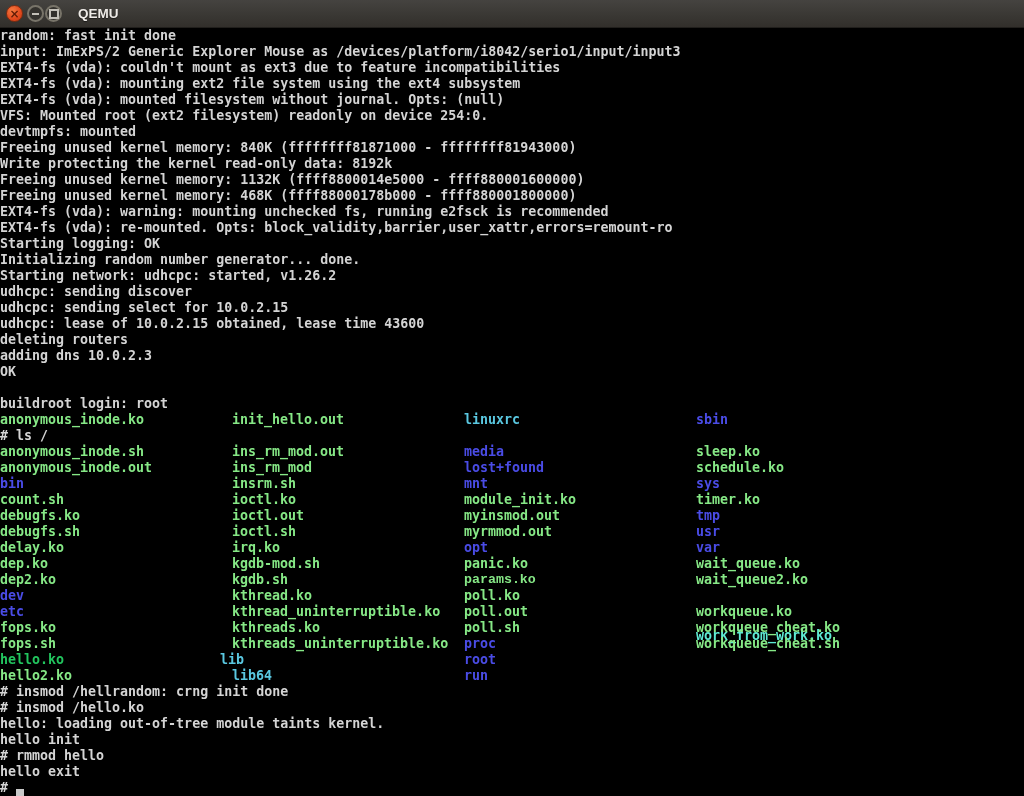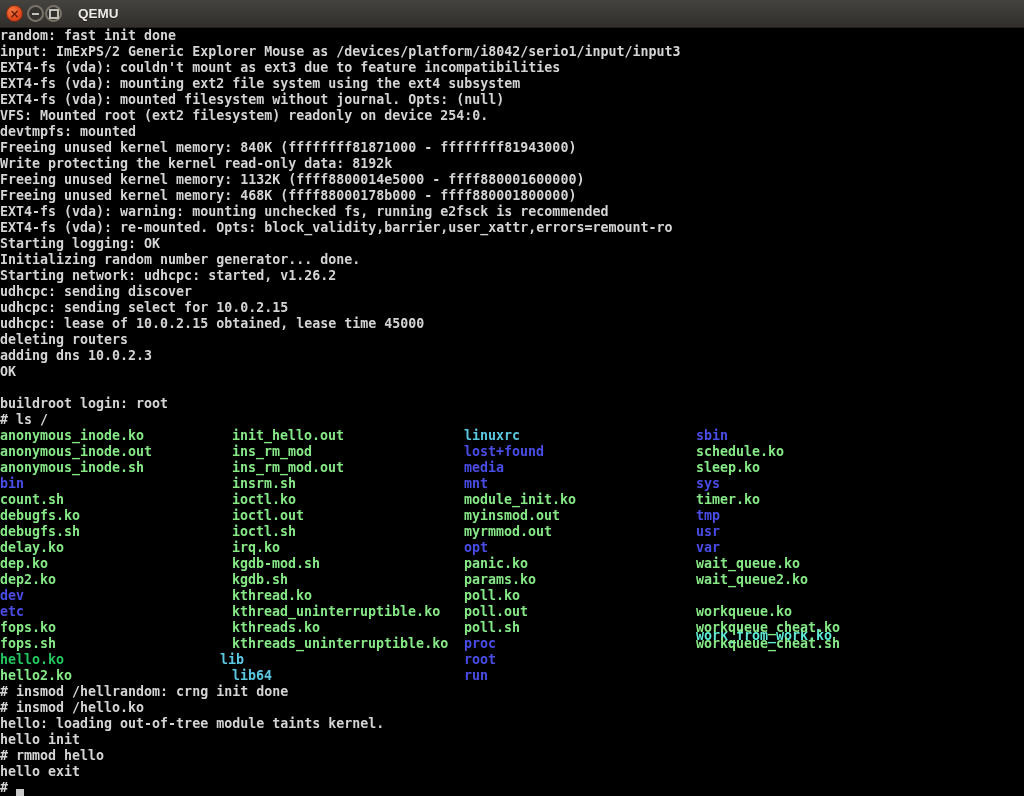--- a/index.html
+++ b/index.html
@@ -104,37 +104,37 @@
       <div class="term-line">Write protecting the kernel read-only data: 8192k</div>
       <div class="term-line">Freeing unused kernel memory: 1132K (ffff8800014e5000 - ffff880001600000)</div>
       <div class="term-line">Freeing unused kernel memory: 468K (ffff88000178b000 - ffff880001800000)</div>
       <div class="term-line">EXT4-fs (vda): warning: mounting unchecked fs, running e2fsck is recommended</div>
       <div class="term-line">EXT4-fs (vda): re-mounted. Opts: block_validity,barrier,user_xattr,errors=remount-ro</div>
       <div class="term-line">Starting logging: OK</div>
       <div class="term-line">Initializing random number generator... done.</div>
       <div class="term-line">Starting network: udhcpc: started, v1.26.2</div>
       <div class="term-line">udhcpc: sending discover</div>
       <div class="term-line">udhcpc: sending select for 10.0.2.15</div>
-      <div class="term-line">udhcpc: lease of 10.0.2.15 obtained, lease time 45000</div>
+      <div class="term-line">udhcpc: lease of 10.0.2.15 obtained, lease time 43600</div>
       <div class="term-line">deleting routers</div>
       <div class="term-line">adding dns 10.0.2.3</div>
       <div class="term-line">OK</div>
       <div class="term-line"> </div>
       <div class="term-line">buildroot login: root</div>
+      <div class="term-line"><span class="ls-cell" style="left: 0px; color: rgb(134, 232, 134);">anonymous_inode.ko</span><span class="ls-cell" style="left: 232px; color: rgb(134, 232, 134);">init_hello.out</span><span class="ls-cell" style="left: 464px; color: rgb(90, 200, 225);">linuxrc</span><span class="ls-cell" style="left: 696px; color: rgb(74, 76, 230);">sbin</span></div>
       <div class="term-line"># ls /</div>
-      <div class="term-line"><span class="ls-cell" style="left: 0px; color: rgb(134, 232, 134);">anonymous_inode.ko</span><span class="ls-cell" style="left: 232px; color: rgb(134, 232, 134);">init_hello.out</span><span class="ls-cell" style="left: 464px; color: rgb(90, 200, 225);">linuxrc</span><span class="ls-cell" style="left: 696px; color: rgb(74, 76, 230);">sbin</span></div>
+      <div class="term-line"><span class="ls-cell" style="left: 0px; color: rgb(134, 232, 134);">anonymous_inode.sh</span><span class="ls-cell" style="left: 232px; color: rgb(134, 232, 134);">ins_rm_mod.out</span><span class="ls-cell" style="left: 464px; color: rgb(74, 76, 230);">media</span><span class="ls-cell" style="left: 696px; color: rgb(134, 232, 134);">sleep.ko</span></div>
       <div class="term-line"><span class="ls-cell" style="left: 0px; color: rgb(134, 232, 134);">anonymous_inode.out</span><span class="ls-cell" style="left: 232px; color: rgb(134, 232, 134);">ins_rm_mod</span><span class="ls-cell" style="left: 464px; color: rgb(74, 76, 230);">lost+found</span><span class="ls-cell" style="left: 696px; color: rgb(134, 232, 134);">schedule.ko</span></div>
-      <div class="term-line"><span class="ls-cell" style="left: 0px; color: rgb(134, 232, 134);">anonymous_inode.sh</span><span class="ls-cell" style="left: 232px; color: rgb(134, 232, 134);">ins_rm_mod.out</span><span class="ls-cell" style="left: 464px; color: rgb(74, 76, 230);">media</span><span class="ls-cell" style="left: 696px; color: rgb(134, 232, 134);">sleep.ko</span></div>
       <div class="term-line"><span class="ls-cell" style="left: 0px; color: rgb(74, 76, 230);">bin</span><span class="ls-cell" style="left: 232px; color: rgb(134, 232, 134);">insrm.sh</span><span class="ls-cell" style="left: 464px; color: rgb(74, 76, 230);">mnt</span><span class="ls-cell" style="left: 696px; color: rgb(74, 76, 230);">sys</span></div>
       <div class="term-line"><span class="ls-cell" style="left: 0px; color: rgb(134, 232, 134);">count.sh</span><span class="ls-cell" style="left: 232px; color: rgb(134, 232, 134);">ioctl.ko</span><span class="ls-cell" style="left: 464px; color: rgb(134, 232, 134);">module_init.ko</span><span class="ls-cell" style="left: 696px; color: rgb(134, 232, 134);">timer.ko</span></div>
       <div class="term-line"><span class="ls-cell" style="left: 0px; color: rgb(134, 232, 134);">debugfs.ko</span><span class="ls-cell" style="left: 232px; color: rgb(134, 232, 134);">ioctl.out</span><span class="ls-cell" style="left: 464px; color: rgb(134, 232, 134);">myinsmod.out</span><span class="ls-cell" style="left: 696px; color: rgb(74, 76, 230);">tmp</span></div>
       <div class="term-line"><span class="ls-cell" style="left: 0px; color: rgb(134, 232, 134);">debugfs.sh</span><span class="ls-cell" style="left: 232px; color: rgb(134, 232, 134);">ioctl.sh</span><span class="ls-cell" style="left: 464px; color: rgb(134, 232, 134);">myrmmod.out</span><span class="ls-cell" style="left: 696px; color: rgb(74, 76, 230);">usr</span></div>
       <div class="term-line"><span class="ls-cell" style="left: 0px; color: rgb(134, 232, 134);">delay.ko</span><span class="ls-cell" style="left: 232px; color: rgb(134, 232, 134);">irq.ko</span><span class="ls-cell" style="left: 464px; color: rgb(74, 76, 230);">opt</span><span class="ls-cell" style="left: 696px; color: rgb(74, 76, 230);">var</span></div>
       <div class="term-line"><span class="ls-cell" style="left: 0px; color: rgb(134, 232, 134);">dep.ko</span><span class="ls-cell" style="left: 232px; color: rgb(134, 232, 134);">kgdb-mod.sh</span><span class="ls-cell" style="left: 464px; color: rgb(134, 232, 134);">panic.ko</span><span class="ls-cell" style="left: 696px; color: rgb(134, 232, 134); text-align: center;">wait_queue.ko</span></div>
-      <div class="term-line"><span class="ls-cell" style="left: 0px; color: rgb(134, 232, 134);">dep2.ko</span><span class="ls-cell" style="left: 232px; color: rgb(134, 232, 134);">kgdb.sh</span><span class="ls-cell" style="left: 464px; color: rgb(134, 232, 134);">params.ko</span><span class="ls-cell" style="left: 696px; color: rgb(134, 232, 134);">wait_queue2.ko</span></div>
+      <div class="term-line"><span class="ls-cell" style="left: 0px; color: rgb(134, 232, 134);">dep2.ko</span><span class="ls-cell" style="left: 232px; color: rgb(134, 232, 134);">kgdb.sh</span><span class="ls-cell" style="left: 464px; color: rgb(134, 232, 134); font-family: Liberation Mono, monospace;">params.ko</span><span class="ls-cell" style="left: 696px; color: rgb(134, 232, 134);">wait_queue2.ko</span></div>
       <div class="term-line"><span class="ls-cell" style="left: 0px; color: rgb(74, 76, 230); text-align: center;">dev</span><span class="ls-cell" style="left: 232px; color: rgb(134, 232, 134);">kthread.ko</span><span class="ls-cell" style="left: 464px; color: rgb(134, 232, 134);">poll.ko</span><span class="ls-cell" style="left: 696px; color: #5eead4; margin-top: 40px;">work_from_work.ko</span></div>
       <div class="term-line"><span class="ls-cell" style="left: 0px; color: rgb(74, 76, 230);">etc</span><span class="ls-cell" style="left: 232px; color: rgb(134, 232, 134);">kthread_uninterruptible.ko</span><span class="ls-cell" style="left: 464px; color: rgb(134, 232, 134);">poll.out</span><span class="ls-cell" style="left: 696px; color: rgb(134, 232, 134);">workqueue.ko</span></div>
       <div class="term-line"><span class="ls-cell" style="left: 0px; color: rgb(134, 232, 134);">fops.ko</span><span class="ls-cell" style="left: 232px; color: rgb(134, 232, 134);">kthreads.ko</span><span class="ls-cell" style="left: 464px; color: rgb(134, 232, 134);">poll.sh</span><span class="ls-cell" style="left: 696px; color: rgb(134, 232, 134);">workqueue_cheat.ko</span></div>
       <div class="term-line"><span class="ls-cell" style="left: 0px; color: rgb(134, 232, 134);">fops.sh</span><span class="ls-cell" style="left: 232px; color: rgb(134, 232, 134);">kthreads_uninterruptible.ko</span><span class="ls-cell" style="left: 464px; color: rgb(74, 76, 230);">proc</span><span class="ls-cell" style="left: 696px; color: rgb(134, 232, 134);">workqueue_cheat.sh</span></div>
       <div class="term-line"><span class="ls-cell" style="left: 0px; color: #22c55e;">hello.ko</span><span class="ls-cell" style="left: 220px; color: rgb(90, 200, 225);">lib</span><span class="ls-cell" style="left: 464px; color: rgb(74, 76, 230);">root</span></div>
       <div class="term-line"><span class="ls-cell" style="left: 0px; color: rgb(134, 232, 134);">hello2.ko</span><span class="ls-cell" style="left: 232px; color: rgb(90, 200, 225);">lib64</span><span class="ls-cell" style="left: 464px; color: rgb(74, 76, 230);">run</span></div>
       <div class="term-line"># insmod /hellrandom: crng init done</div>
       <div class="term-line"># insmod /hello.ko</div>
       <div class="term-line">hello: loading out-of-tree module taints kernel.</div>
       <div class="term-line">hello init</div>

